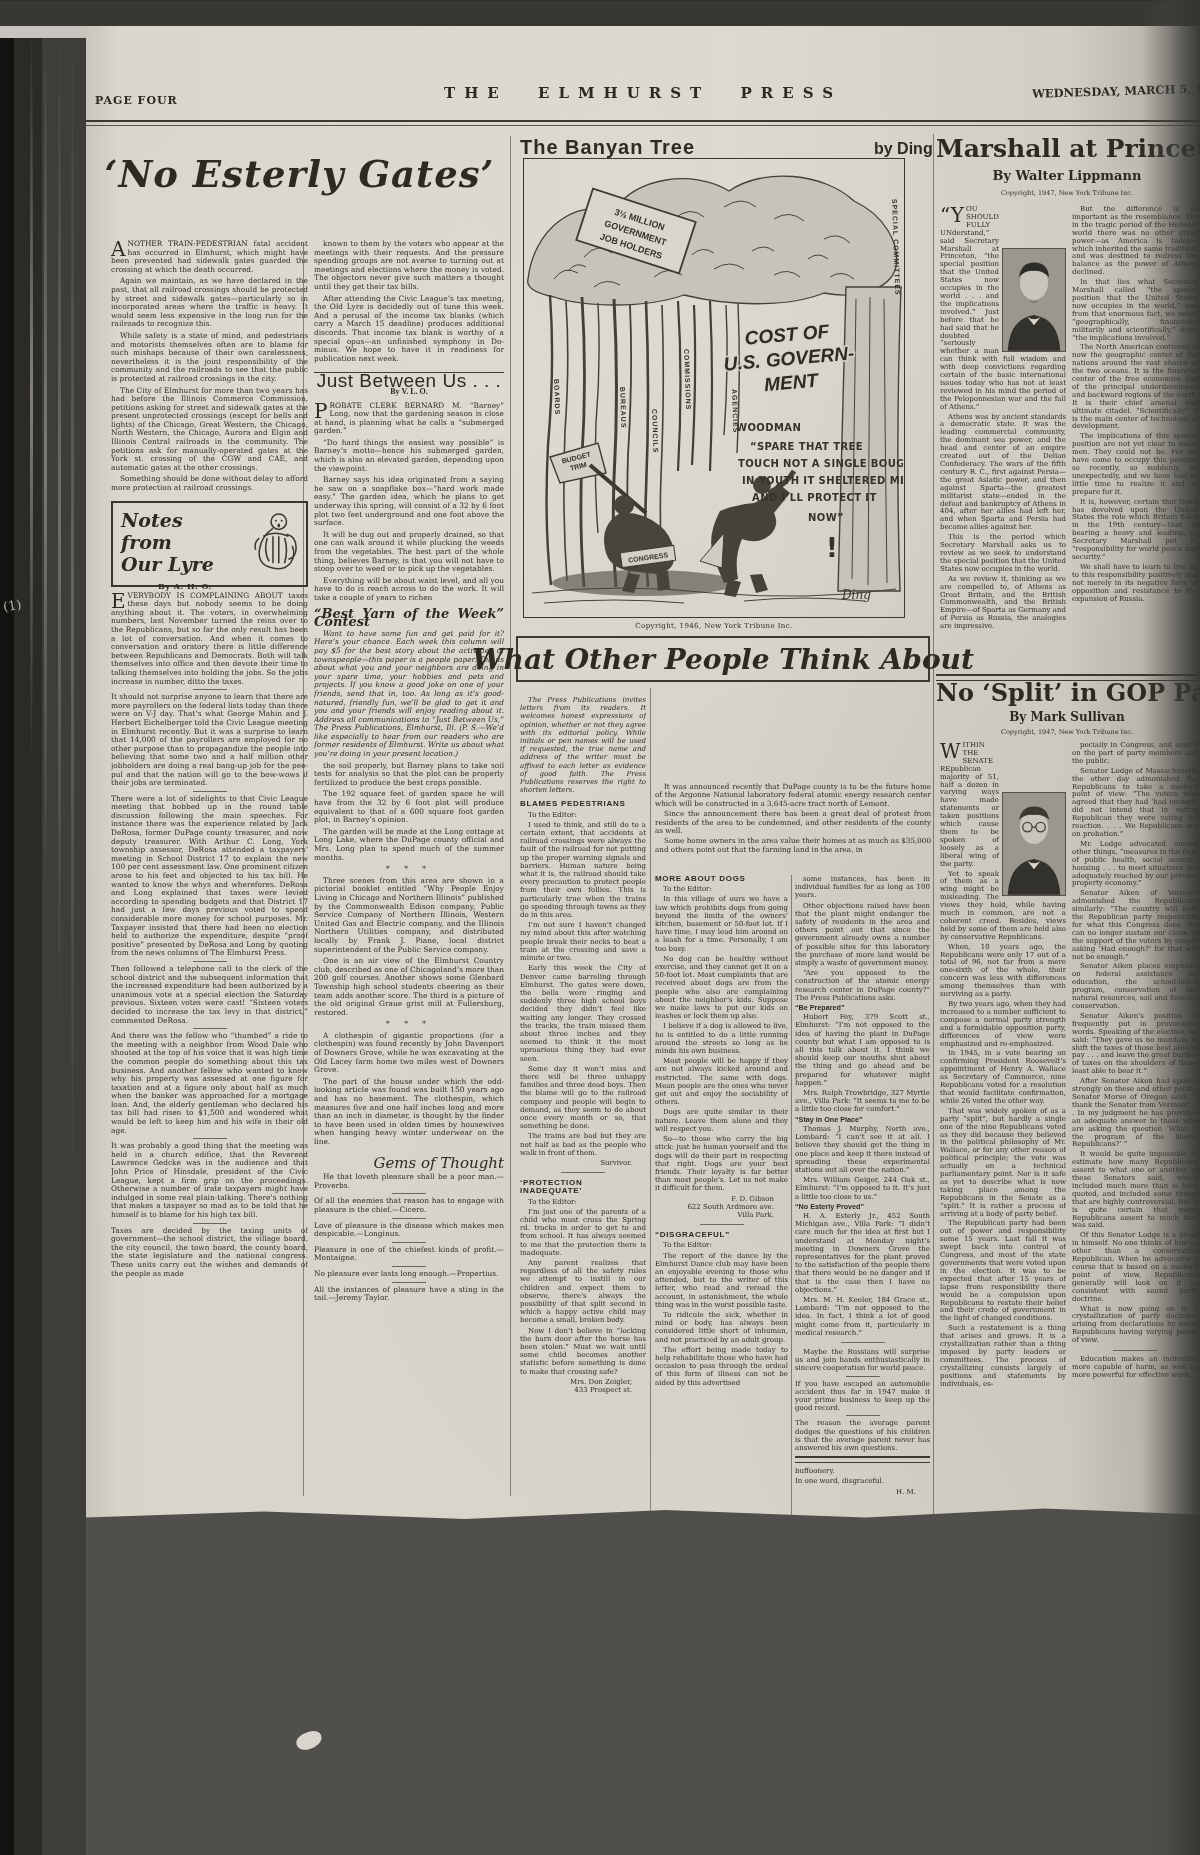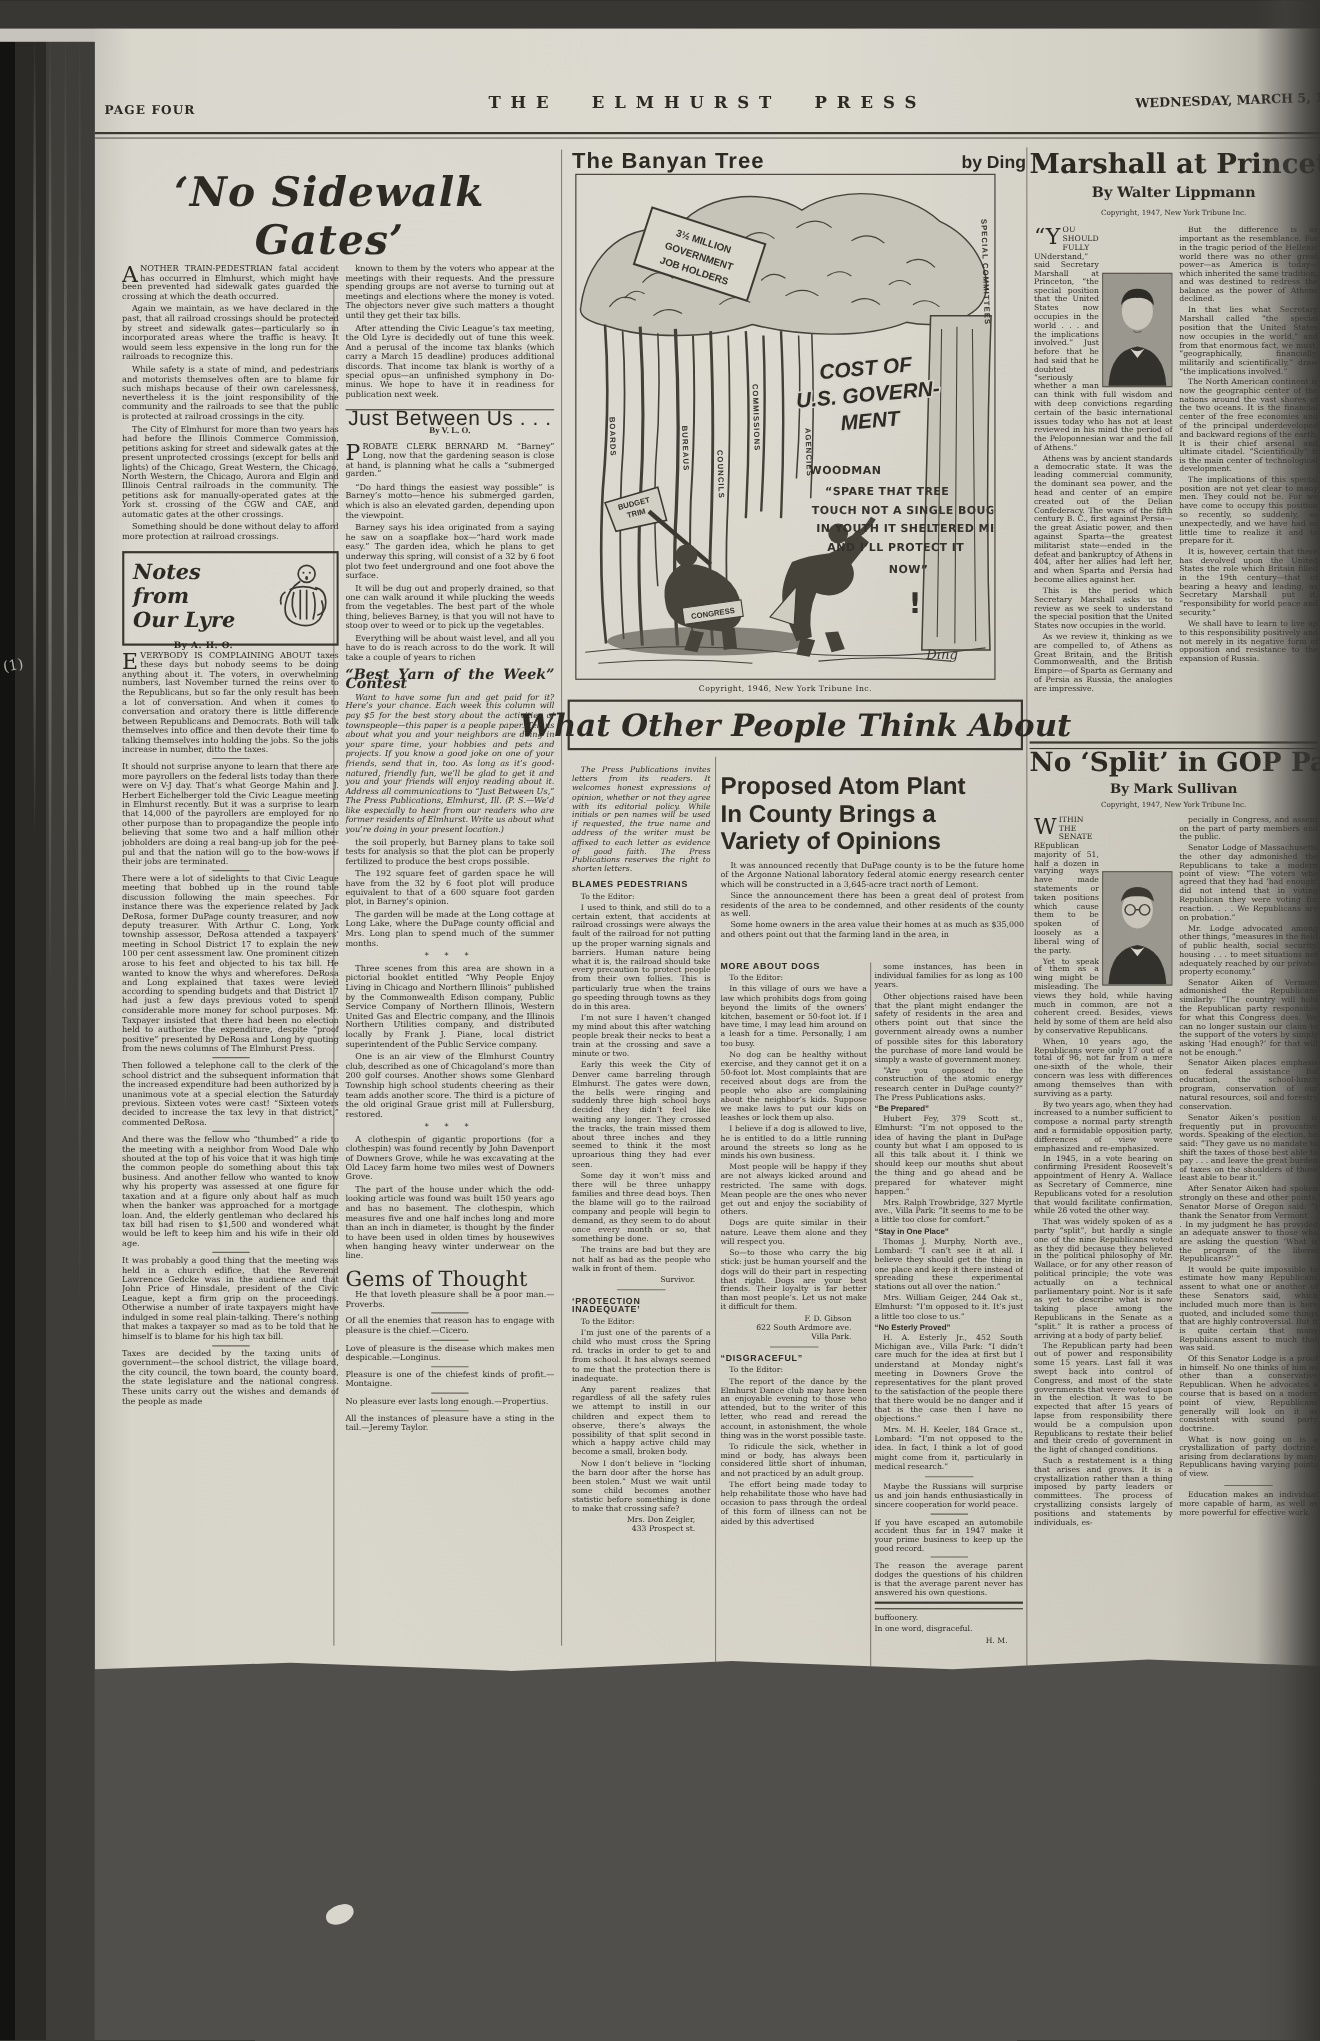--- a/index.html
+++ b/index.html
@@ -51,21 +51,21 @@
   #col-L1{left:25px;top:214px;width:197px;height:1262px;overflow:hidden;}
   #col-L2{left:228px;top:214px;width:190px;height:1262px;overflow:hidden;}
   .notes-box{border:2px solid #3a362e;margin:8px 0 5px;padding:6px 4px 4px 8px;display:flex;align-items:flex-start;gap:4px;height:86px;box-sizing:border-box;}
   .nb-title{font-style:italic;font-size:19px;line-height:22px;font-weight:700;}
   .nb-by{font-size:8px;font-weight:700;margin-top:7px;letter-spacing:.5px;margin-left:37px;}
   .jbu-rule{border-top:1.5px solid #403c34;margin:9px 0 4px;}
   .jbu-title{font-family:"Liberation Sans",sans-serif;font-size:19px;text-align:center;letter-spacing:.5px;margin:0 0 2px;}
   .jbu-by{font-family:Liberation Serif, serif;font-size:8px;font-weight:700;text-align:center;margin:0 0 5px;}
   .yarn-title{font-size:13px;font-weight:700;font-style:italic;margin:7px 0 3px;}
   .italic p{font-style:italic;}
-  .gems-title{font-size:19px;text-align:left;margin:12px 0 6px;}
+  .gems-title{font-size:15px;font-style:italic;text-align:right;margin:12px 0 6px;}
   
   #banyan-title{left:434px;top:110px;font-family:"Liberation Sans",sans-serif;font-weight:700;font-size:20px;letter-spacing:1px;}
   #banyan-by{left:788px;top:114px;font-family:"Liberation Sans",sans-serif;font-weight:700;font-size:16px;}
   #cartoon-box{left:437px;top:132px;width:382px;height:460px;border:1.5px solid #3b382f;box-sizing:border-box;}
   #cartoon-caption{left:437px;top:596px;width:382px;text-align:center;font-size:7px;letter-spacing:.4px;}
   #wopta-banner{left:430px;top:610px;width:414px;height:46px;border:2px solid #3b382f;box-sizing:border-box;display:flex;align-items:center;justify-content:center;}
   .wopta-text{font-size:28px;font-style:italic;font-weight:700;white-space:nowrap;}
   #let-col1{left:434px;top:670px;width:126px;height:822px;overflow:hidden;}
   .intro{font-style:italic;}
   #atom-head{left:569px;top:676px;width:276px;}
@@ -123,21 +123,21 @@
     <div class="abs" id="press-date">WEDNESDAY, MARCH 5, 1947</div>
     <div class="hr" id="rule-a"></div>
     <div class="hr" id="rule-b"></div>
 
     <div class="vr" style="left:217px;top:218px;height:1252px;"></div>
     <div class="vr" style="left:424px;top:110px;height:1360px;"></div>
     <div class="vr" style="left:564px;top:662px;height:828px;"></div>
     <div class="vr" style="left:705px;top:849px;height:641px;"></div>
     <div class="vr" style="left:847px;top:108px;height:1382px;"></div>
 
-    <div class="abs" id="sw-headline">‘No Sidewalk Gates’</div>
+    <div class="abs" id="sw-headline">‘No Esterly Gates’</div>
 
     <div class="abs bodL" id="col-L1">
       <div class="dc">
           <p>ANOTHER TRAIN-PEDESTRIAN fatal accident has occurred in Elmhurst, which might have been prevented had sidewalk gates guarded the crossing at which the death occurred.</p>
           <p>Again we maintain, as we have declared in the past, that all railroad crossings should be protected by street and sidewalk gates—particularly so in incorporated areas where the traffic is heavy. It would seem less expensive in the long run for the railroads to recognize this.</p>
           <p>While safety is a state of mind, and pedestrians and motorists themselves often are to blame for such mishaps because of their own carelessness, nevertheless it is the joint responsibility of the community and the railroads to see that the public is protected at railroad crossings in the city.</p>
           <p>The City of Elmhurst for more than two years has had before the Illinois Commerce Commission, petitions asking for street and sidewalk gates at the present unprotected crossings (except for bells and lights) of the Chicago, Great Western, the Chicago, North Western, the Chicago, Aurora and Elgin and Illinois Central railroads in the community. The petitions ask for manually-operated gates at the York st. crossing of the CGW and CAE, and automatic gates at the other crossings.</p>
           <p>Something should be done without delay to afford more protection at railroad crossings.</p>
         </div>
       <div class="notes-box">
@@ -323,25 +323,20 @@
           <p>I’m just one of the parents of a child who must cross the Spring rd. tracks in order to get to and from school. It has always seemed to me that the protection there is inadequate.</p>
           <p>Any parent realizes that regardless of all the safety rules we attempt to instill in our children and expect them to observe, there’s always the possibility of that split second in which a happy active child may become a small, broken body.</p>
           <p>Now I don’t believe in “locking the barn door after the horse has been stolen.” Must we wait until some child becomes another statistic before something is done to make that crossing safe?</p>
         </div>
       <div class="sig">
           <div>Mrs. Don Zeigler,</div>
           <div>433 Prospect st.</div>
         </div>
     </div>
 
-    <div class="abs" id="atom-head">
-        <div class="atom-line">Proposed Atom Plant</div>
-        <div class="atom-line">In County Brings a</div>
-        <div class="atom-line">Variety of Opinions</div>
-      </div>
     <div class="abs" id="atom-intro">
         <p>It was announced recently that DuPage county is to be the future home of the Argonne National laboratory federal atomic energy research center which will be constructed in a 3,645-acre tract north of Lemont.</p>
         <p>Since the announcement there has been a great deal of protest from residents of the area to be condemned, and other residents of the county as well.</p>
         <p>Some home owners in the area value their homes at as much as $35,000 and others point out that the farming land in the area, in</p>
       </div>
 
     <div class="abs bodS" id="dog-col">
       <div class="let-head" style="margin-top:0;">MORE ABOUT DOGS</div>
       <p class="salut">To the Editor:</p>
       <div>

